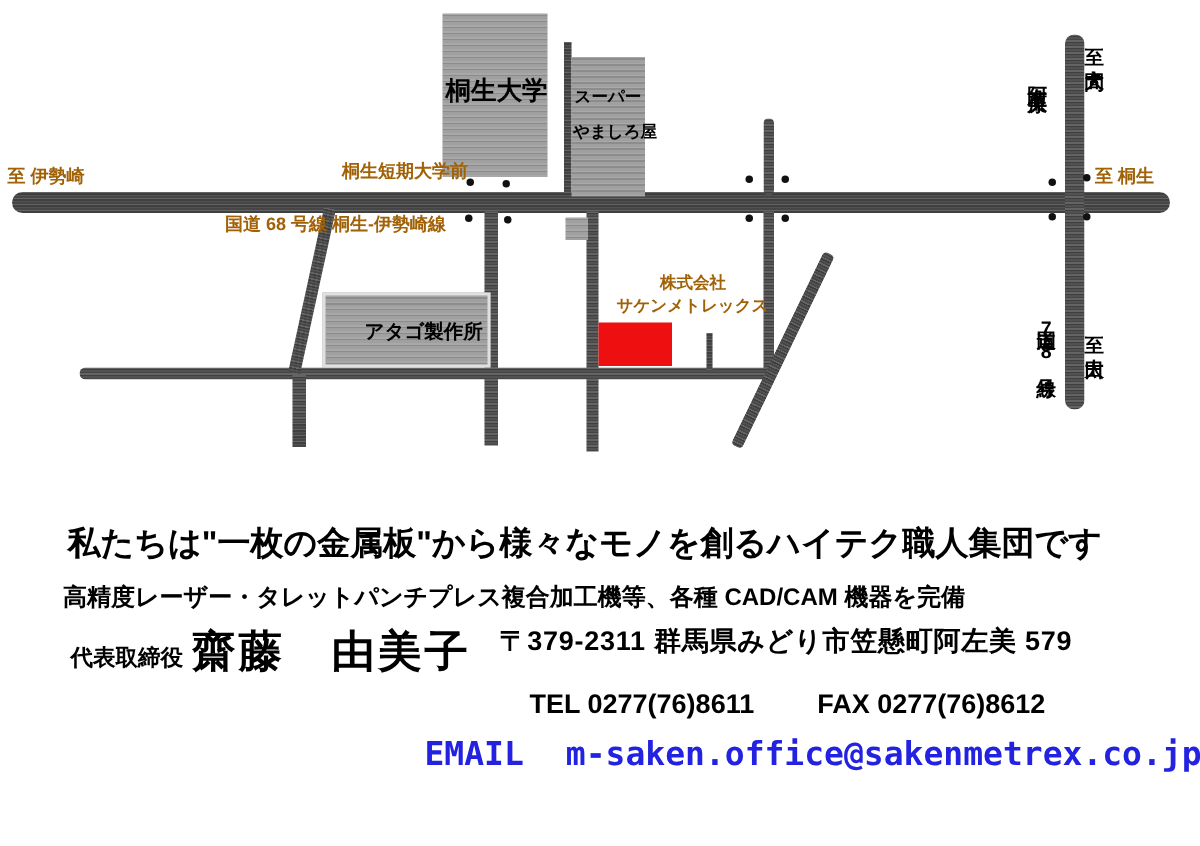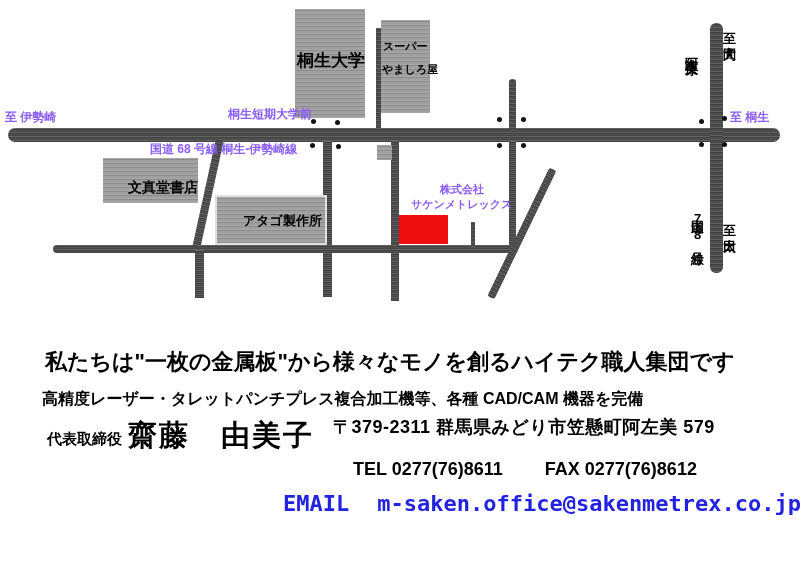--- a/index.html
+++ b/index.html
@@ -14,21 +14,21 @@
       rgba(255,255,255,0.14) 0 1px, rgba(0,0,0,0.16) 1px 2px,
       rgba(255,255,255,0.04) 2px 3px, rgba(0,0,0,0.07) 3px 4px);
   }
   .building{
     position:absolute;background-color:#9c9c9c;
     background-image:repeating-linear-gradient(to bottom,
       rgba(255,255,255,0.12) 0 1px, rgba(0,0,0,0.10) 1px 2px,
       rgba(255,255,255,0.04) 2px 4px);
   }
   .bldg-label{position:absolute;font-weight:bold;color:#000;white-space:nowrap;}
-  .map-label{position:absolute;font-weight:bold;color:#8b5cf6;white-space:nowrap;line-height:1.15;}
+  .map-label{position:absolute;font-weight:bold;color:#a16207;white-space:nowrap;line-height:1.15;}
   .vlabel{
     position:absolute;font-weight:bold;color:#000;white-space:pre;
     writing-mode:vertical-rl;text-orientation:upright;line-height:1;
   }
   .dot{position:absolute;width:5px;height:5px;border-radius:50%;background:#111;}
   .footer-text{position:absolute;font-weight:bold;color:#000;white-space:pre;line-height:1.1;}
   .email-row{font-family:"DejaVu Sans Mono","Liberation Mono",monospace;}
 </style>
 </head>
 <body>
@@ -46,28 +46,25 @@
     <div class="road" style="left:391px;top:141px;width:8px;height:160px;"></div>
     <div class="road" style="left:509px;top:141px;width:7px;height:106px;"></div>
     <div class="road" style="left:471px;top:222px;width:4px;height:25px;"></div>
     <div class="road" style="left:216px;top:139px;width:8px;height:112px;transform:rotate(12.3deg);transform-origin:top center;"></div>
     <div class="road" style="left:195px;top:250px;width:9px;height:48px;"></div>
     <div class="road" style="left:549px;top:169px;width:8px;height:143px;transform:rotate(25.8deg);transform-origin:top center;border-radius:3px;"></div>
 
     <div class="building" style="left:295px;top:9px;width:70px;height:109px;">
       <div class="bldg-label" style="left:2px;top:40px;font-size:17px;">桐生大学</div>
     </div>
-    <div class="building" style="left:381px;top:20px;width:49px;height:93px;">
+    <div class="building" style="left:381px;top:38px;width:49px;height:93px;">
       <div class="bldg-label" style="left:2px;top:19px;font-size:11px;">スーパー</div>
       <div class="bldg-label" style="left:1px;top:42px;font-size:11px;">やましろ屋</div>
     </div>
     <div class="building" style="left:377px;top:145px;width:15px;height:15px;"></div>
-    <div class="building" style="left:103px;top:158px;width:95px;height:45px;">
-      <div class="bldg-label" style="left:25px;top:21px;font-size:14px;">文真堂書店</div>
-    </div>
     <div class="building" style="left:215px;top:195px;width:112px;height:50px;border:2px solid #e0e0e0;box-sizing:border-box;">
       <div class="bldg-label" style="left:26px;top:15px;font-size:13px;">アタゴ製作所</div>
     </div>
 
     <div style="position:absolute;left:399px;top:215px;width:49px;height:29px;background:#ee1010;"></div>
 
     <div class="dot" style="left:311px;top:119px;"></div>
     <div class="dot" style="left:335px;top:120px;"></div>
     <div class="dot" style="left:310px;top:143px;"></div>
     <div class="dot" style="left:336px;top:144px;"></div>

